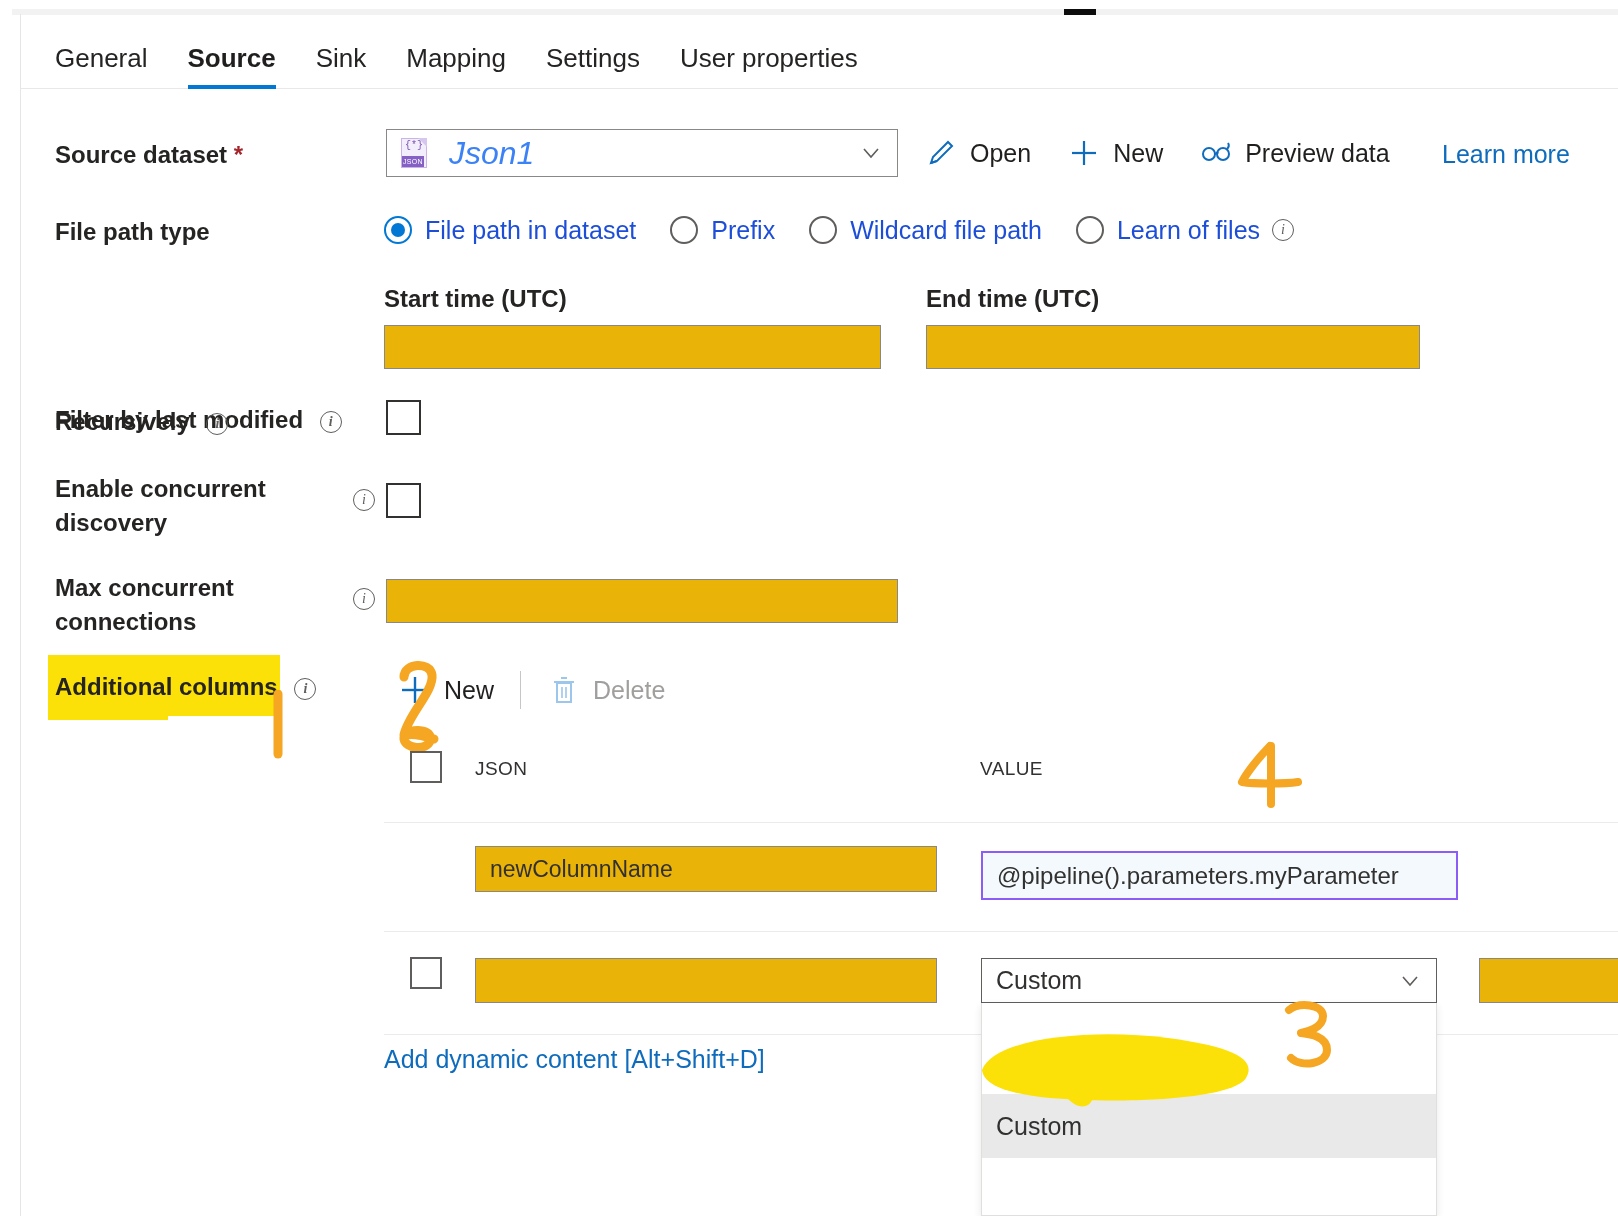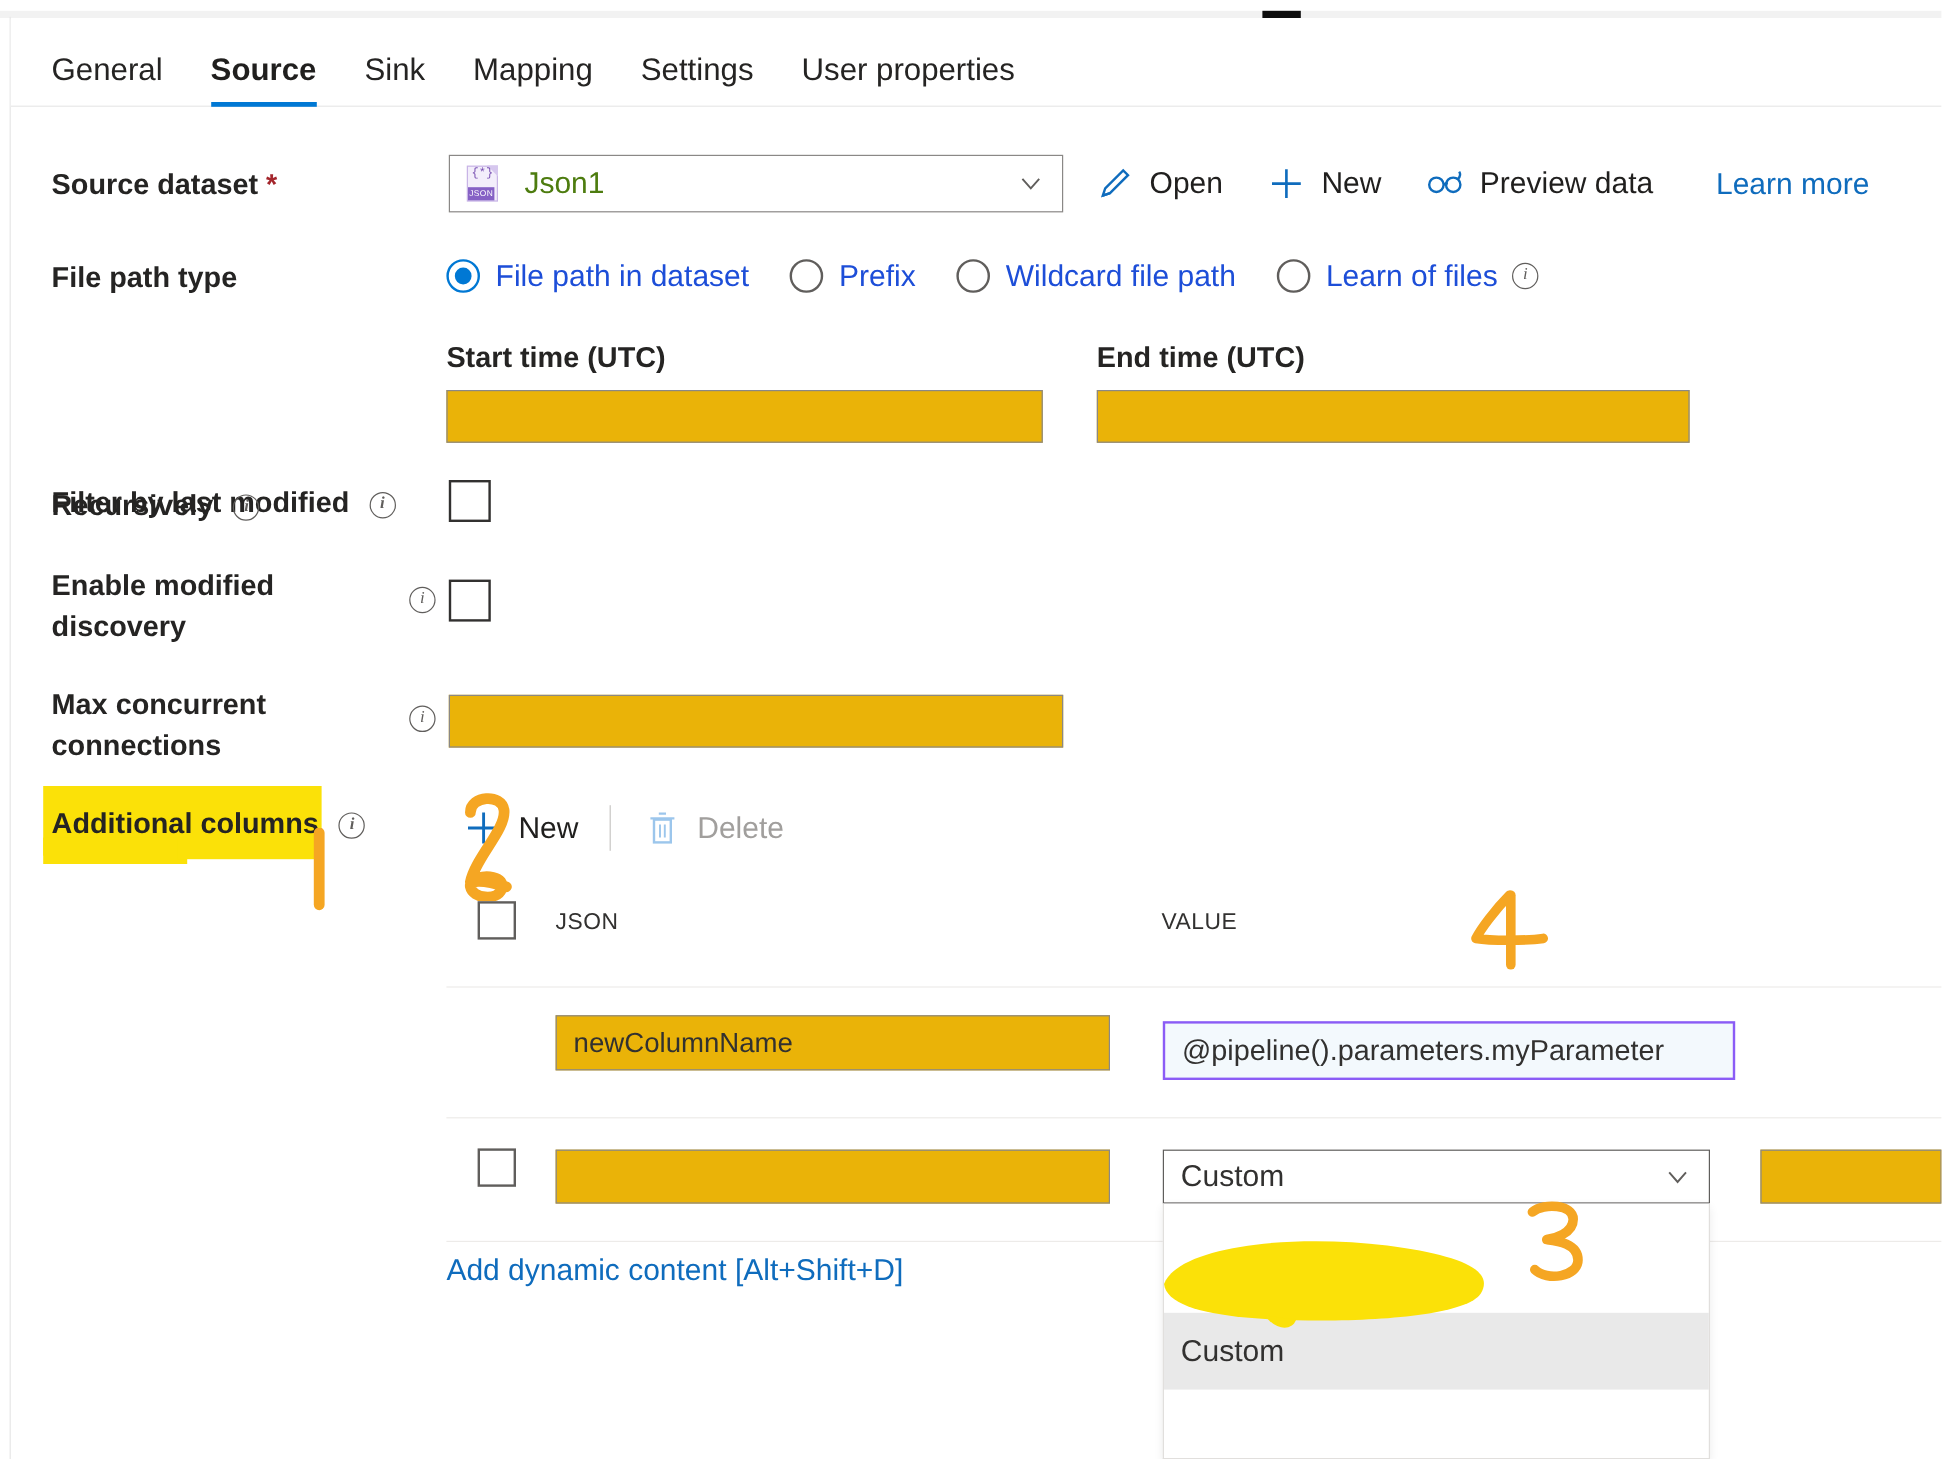--- a/index.html
+++ b/index.html
@@ -3,21 +3,21 @@
 <meta charset="utf-8">
 <style>
   * { box-sizing: border-box; margin: 0; padding: 0; }
   html, body {
     width: 1618px; height: 1216px;
     background: #ffffff;
     font-family: "Liberation Sans", sans-serif;
     color: #201f1e;
     overflow: hidden;
   }
-  #root { position: relative; width: 1600px; height: 1216px; background: #fff; }
+  #root { position: relative; width: 1600px; height: 1216px; background: #fff; margin-left: 12px; }
 
   
   .top-scrollbar {
     position: absolute; left: 0; top: 9px; width: 1618px; height: 6px;
     background: #f2f2f2;
   }
   .top-scrollbar .thumb {
     position: absolute; left: 1052px; top: 0; width: 32px; height: 6px;
     background: #0d0d0d;
   }
@@ -118,21 +118,21 @@
     position: absolute; left: 0; right: 0; top: 3px;
     text-align: center; font-size: 10px; color: #7a52b3;
     font-family: "Liberation Mono", monospace; line-height: 1;
   }
   .json-icon .badge {
     position: absolute; left: 1px; bottom: 1px; width: 22px; height: 11px;
     background: #8661c5; color: #fff;
     font-size: 7px; line-height: 11px; text-align: center;
     font-family: "Liberation Sans", sans-serif; letter-spacing: .3px;
   }
-  .combo .combo-text { font-size: 25px; color: #4d7c0f; margin-left: 22px; }
+  .combo .combo-text { font-size: 32px; color: #3b82f6; margin-left: 22px; font-style: italic; }
 
   
   .cmdbar { position: absolute; display: flex; align-items: center; }
   .cmd { display: flex; align-items: center; margin-right: 36px; cursor: pointer; white-space: nowrap; }
   .cmd .glyph { width: 34px; height: 34px; margin-right: 12px; flex: 0 0 auto; }
   .cmd .ctext { font-size: 25px; color: #201f1e; }
   .link {
     position: absolute; font-size: 25px; color: #0f6cbd; cursor: pointer; white-space: nowrap;
   }
 
@@ -302,21 +302,21 @@
   <input class="field" style="left: 914px; top: 325px; width: 494px; height: 44px;" value="">
 
   <div class="label" style="left:43px; top:404px;"></div>
 
   <div class="label" style="left:43px; top:405px;">
     <span>Recursively</span>
     <span class="info-icon" style="margin-left:10px;"></span>
   </div>
   <div class="cbox" style="left:374px; top:400px;"></div>
 
-  <div class="label" style="left:43px; top:472px; width:300px;">Enable modified discovery</div>
+  <div class="label" style="left:43px; top:472px; width:300px;">Enable concurrent discovery</div>
   <span class="info-icon" style="position:absolute; left:341px; top:489px;"></span>
   <div class="cbox" style="left:374px; top:483px;"></div>
 
   <div class="label" style="left:43px; top:571px; width:300px;">Max concurrent connections</div>
   <span class="info-icon" style="position:absolute; left:341px; top:588px;"></span>
   <input class="field" style="left: 374px; top: 579px; width: 512px; height: 44px;" value="">
 
   <div class="hl" style="left:36px; top:655px; width:232px; height:58px;"></div>
   <div class="hl" style="left:36px; top:698px; width:120px; height:22px;"></div>
   <div class="hl" style="left:148px; top:700px; width:122px; height:16px;"></div>

